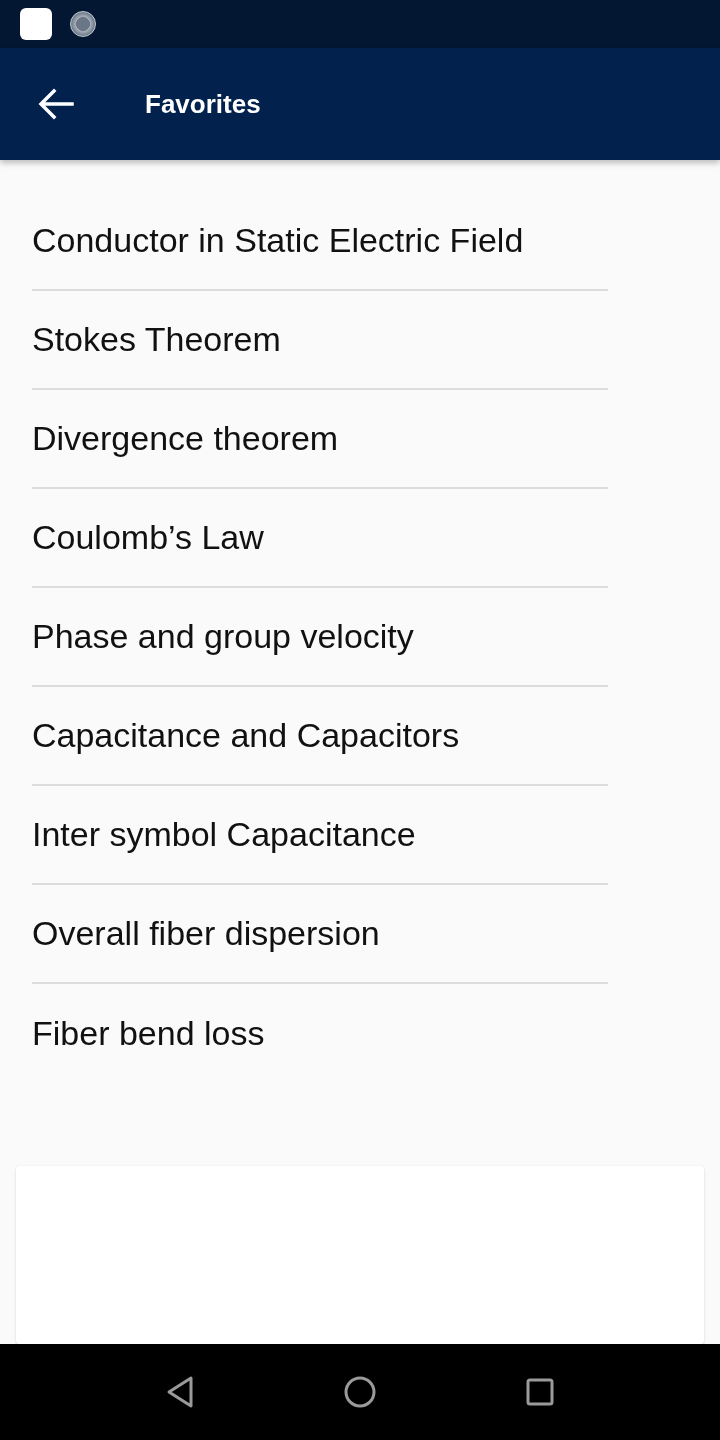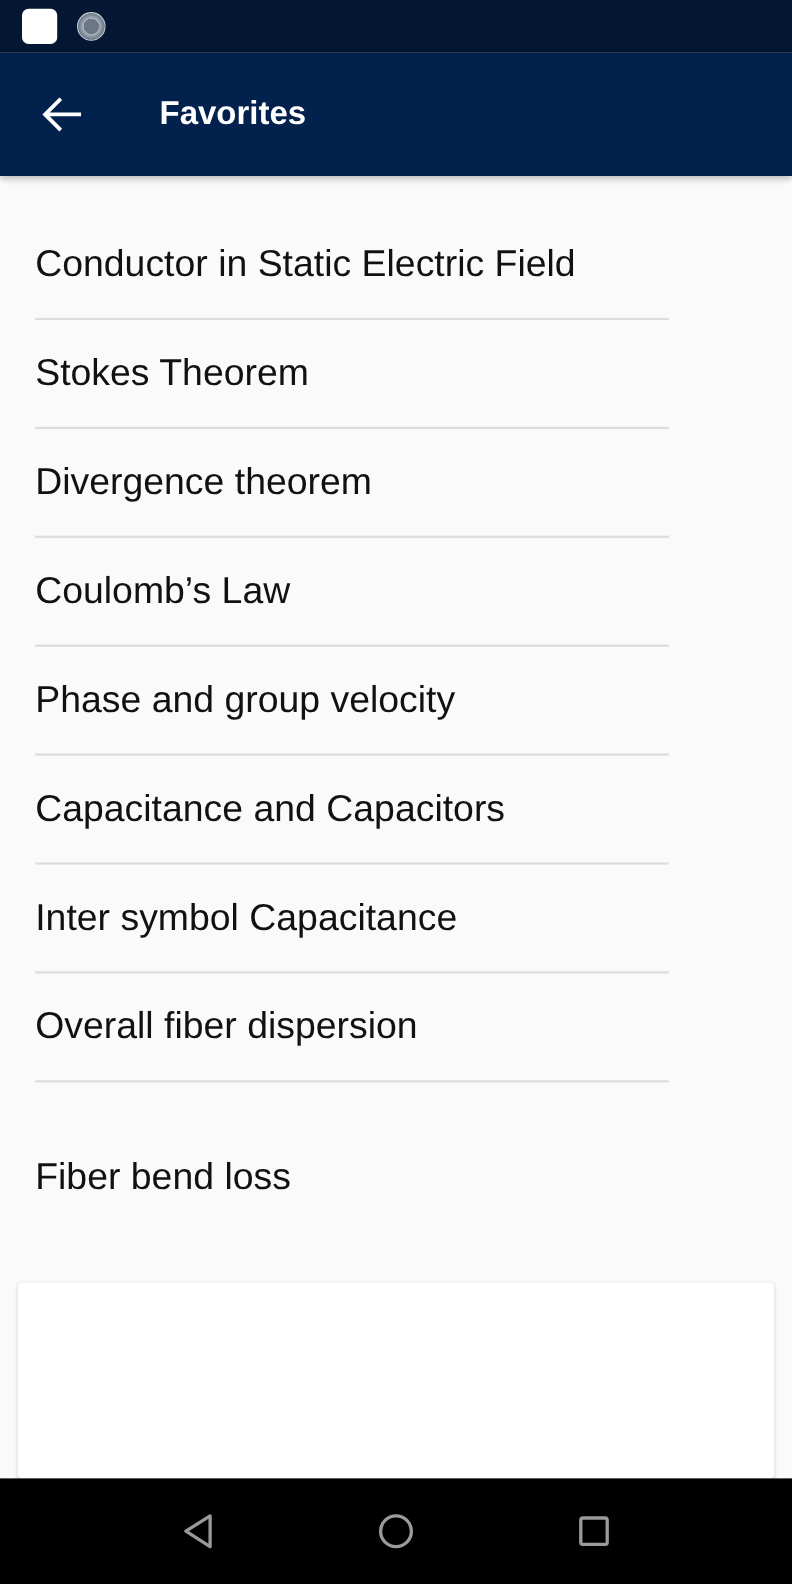--- a/index.html
+++ b/index.html
@@ -19,27 +19,27 @@
   .sb-time { font-size: 27px; }
   .sb-time small { font-size: 20px; }
   .sb-pct { font-size: 27px; }
   .app-bar {
     position: absolute; left: 0; top: 48px; width: 720px; height: 112px;
     background: #03214d;
     box-shadow: 0 3px 6px rgba(0,0,0,0.25);
     z-index: 2;
   }
   .back-btn { position: absolute; left: 28px; top: 32px; width: 56px; height: 48px; display:flex; align-items:center; justify-content:center; }
-  .title { position: absolute; left: 145px; top: 32px; font-size: 30px; color: #fff; font-weight: bold; line-height: 48px; }
+  .title { position: absolute; left: 145px; top: 32px; font-size: 26px; color: #fff; font-weight: bold; line-height: 48px; }
   .list { position: absolute; left: 0; top: 192px; width: 608px; }
   .list-item {
     height: 99px; margin-left: 32px; border-bottom: 2px solid #dcdcdc; box-sizing: border-box;
     display: flex; align-items: center; font-size: 34px; color: #111;
   }
-  .list-item:last-child { border-bottom: none; margin-top: 37px; }
+  .list-item:last-child { border-bottom: none; }
   .ad-card {
     position: absolute; left: 16px; top: 1166px; width: 688px; height: 178px;
     background: #fff; border-radius: 4px; box-shadow: 0 1px 3px rgba(0,0,0,0.15);
   }
   .nav-bar {
     position: absolute; left: 0; top: 1344px; width: 720px; height: 96px; background: #000;
     display: flex; justify-content: center; align-items: center;
   }
   .nav-btn { width: 180px; height: 96px; display:flex; align-items:center; justify-content:center; }
 </style>

